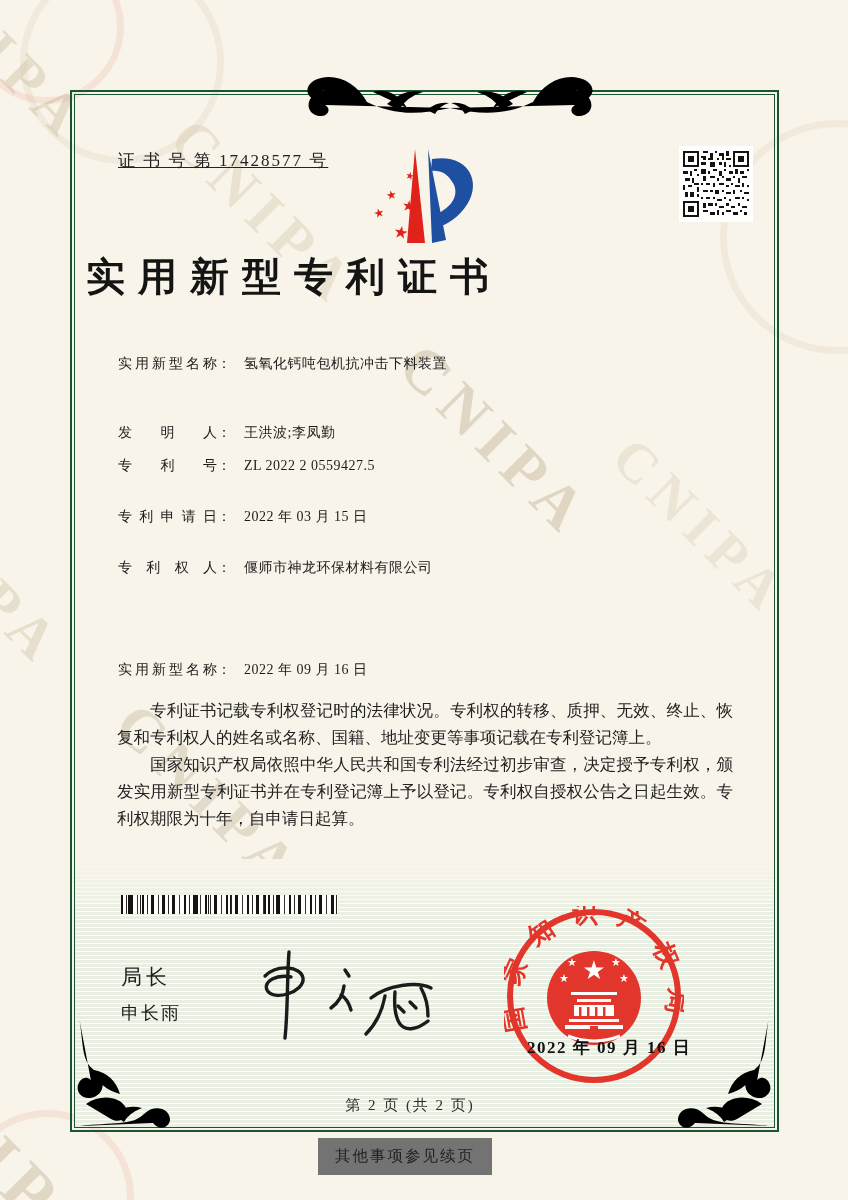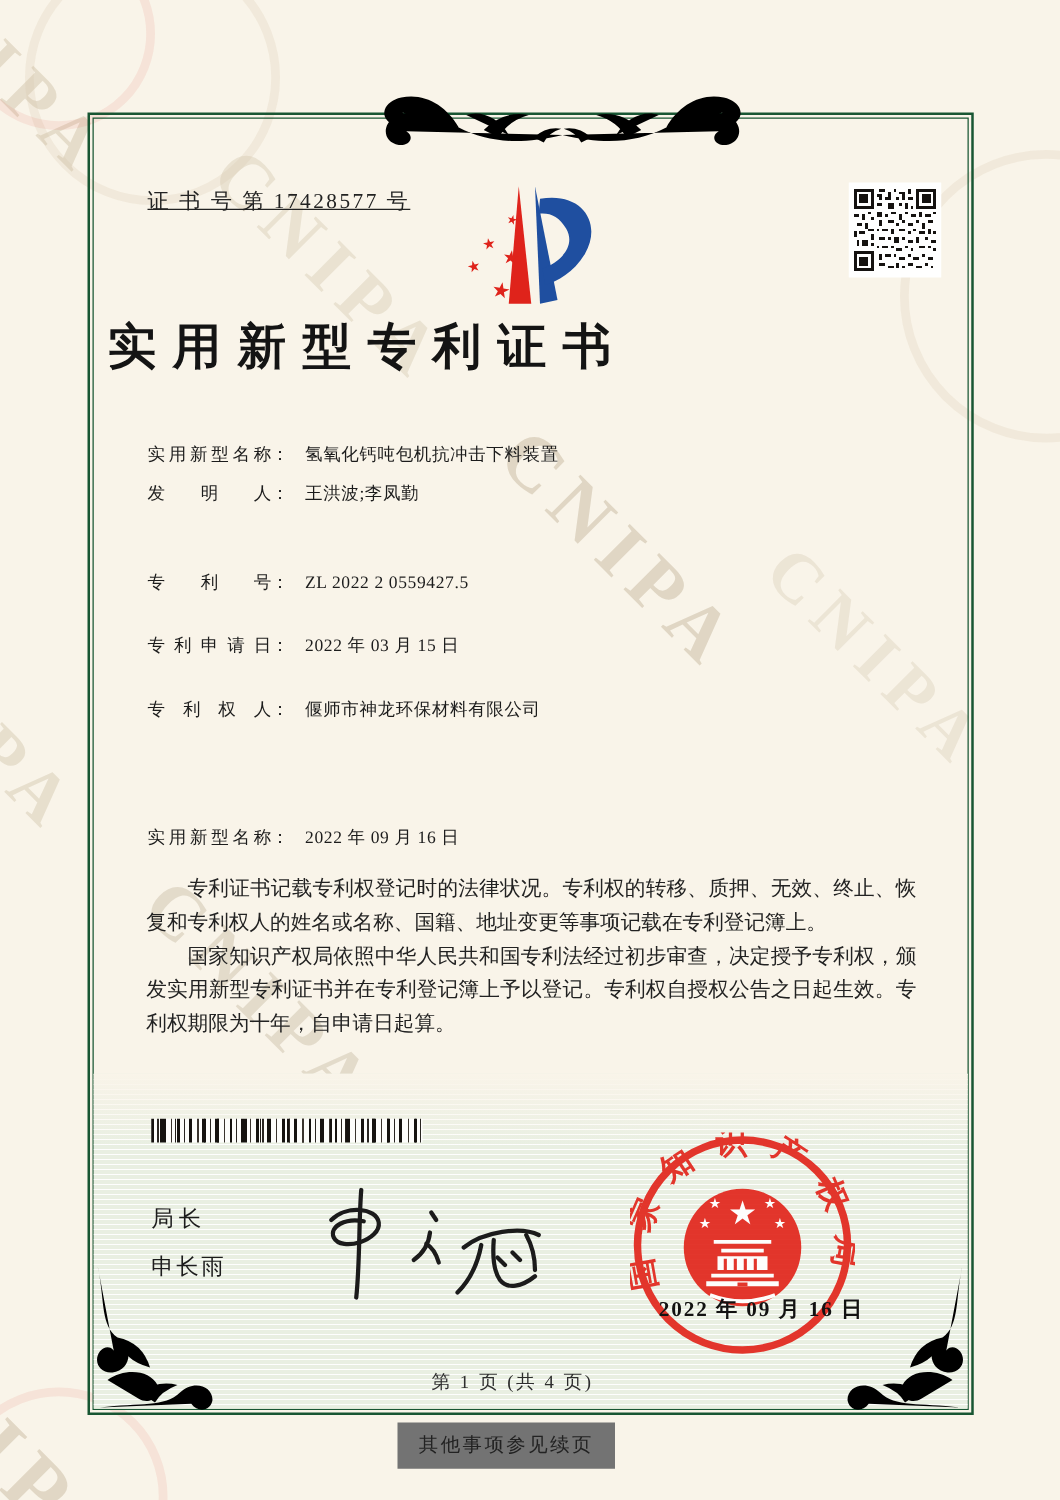--- a/index.html
+++ b/index.html
@@ -95,21 +95,21 @@
       repeating-linear-gradient(90deg,
         #15120f 0 2px, rgba(0,0,0,0) 2px 5px,
         #2a2622 5px 6px, rgba(0,0,0,0) 6px 9px,
         #15120f 9px 12px, rgba(0,0,0,0) 12px 16px,
         #3a342e 16px 17px, rgba(0,0,0,0) 17px 21px),
       repeating-linear-gradient(90deg,
         rgba(0,0,0,0) 0 7px, #15120f 7px 9px,
         rgba(0,0,0,0) 9px 19px, #201c18 19px 20px,
         rgba(0,0,0,0) 20px 34px);
   }
-  .director-title{position:absolute;left:121px;top:963px;font-size:18px;letter-spacing:4px;}
+  .director-title{position:absolute;left:121px;top:963px;font-size:21px;letter-spacing:4px;}
   .director-name{position:absolute;left:121px;top:1001px;font-size:18px;letter-spacing:2px;}
   .signature{position:absolute;left:247px;top:946px;width:198px;height:98px;}
   .signature path{fill:none;stroke:#1b1b1b;stroke-width:3.4;stroke-linecap:round;stroke-linejoin:round;}
   .seal{position:absolute;left:504px;top:906px;width:180px;height:180px;opacity:0.93;}
   .seal-date{
     position:absolute;left:527px;top:1036px;
     font-size:17px;letter-spacing:1.5px;color:#121212;font-weight:bold;
   }
   .page-info{
     position:absolute;left:70px;top:1096px;width:680px;
@@ -205,21 +205,21 @@
     <path fill="#ffffff" d="M1,1h5v5h-5z M23,1h5v5h-5z M1,23h5v5h-5z"></path>
     <path fill="#151210" d="M2,2h3v3h-3z M24,2h3v3h-3z M2,24h3v3h-3z"></path>
     <path fill="#151210" d="M9,0h2v1h-2z M12,1h1v2h-1z M14,0h1v1h-1z M16,1h2v1h-2z M19,0h1v2h-1z M9,2h1v2h-1z M11,3h2v1h-2z M15,3h1v1h-1z M17,2h1v2h-1z M19,3h2v1h-2z M9,5h1v1h-1z M12,5h2v2h-2z M16,5h1v1h-1z M18,5h1v2h-1z M20,6h1v1h-1z M8,2h1v1h-1z M8,5h1v1h-1z M0,9h2v1h-2z M3,9h1v2h-1z M5,8h1v1h-1z M6,10h1v1h-1z M1,12h2v1h-2z M4,12h1v2h-1z M0,15h1v2h-1z M2,15h2v1h-2z M5,14h2v1h-2z M6,16h1v2h-1z M1,18h1v2h-1z M3,18h2v2h-2z M6,19h1v1h-1z M8,8h2v2h-2z M11,9h1v1h-1z M13,8h2v1h-2z M16,9h1v2h-1z M18,8h1v1h-1z M20,9h2v1h-2z M23,8h1v2h-1z M25,9h2v1h-2z M28,8h1v1h-1z M9,11h1v2h-1z M12,11h2v1h-2z M15,12h1v1h-1z M17,11h1v1h-1z M19,12h2v1h-2z M22,11h1v1h-1z M24,12h1v2h-1z M26,11h2v1h-2z M8,14h1v1h-1z M10,14h2v1h-2z M13,14h1v2h-1z M16,14h2v1h-2z M19,15h1v1h-1z M21,14h1v1h-1z M23,15h2v1h-2z M26,14h1v2h-1z M28,15h1v1h-1z M9,17h2v1h-2z M12,17h1v1h-1z M14,17h2v2h-2z M17,17h1v1h-1z M19,18h2v1h-2z M22,17h1v2h-1z M25,17h1v1h-1z M27,18h2v1h-2z M8,20h1v1h-1z M10,20h2v1h-2z M13,20h1v1h-1z M15,21h2v1h-2z M18,20h1v1h-1z M20,21h1v1h-1z M23,20h2v1h-2z M26,20h1v1h-1z M28,21h1v1h-1z M9,23h1v2h-1z M11,23h2v1h-2z M14,23h1v1h-1z M16,24h2v1h-2z M19,23h1v1h-1z M21,24h2v1h-2z M24,23h1v1h-1z M26,24h2v1h-2z M9,26h2v1h-2z M12,27h2v1h-2z M15,26h1v2h-1z M17,27h1v1h-1z M19,26h2v1h-2z M22,27h2v1h-2z M25,26h1v1h-1z M27,27h1v1h-1z"></path>
   </svg>
 
   <div class="title">实用新型专利证书</div>
 
   <div class="frow" style="top:355px">
     <span class="flabel">实用新型名称</span><span class="fcolon">：</span><span class="fvalue">氢氧化钙吨包机抗冲击下料装置</span>
   </div>
-  <div class="frow" style="top:386px">
+  <div class="frow" style="top:424px">
     <span class="flabel">发明人</span><span class="fcolon">：</span><span class="fvalue">王洪波;李凤勤</span>
   </div>
   <div class="frow" style="top:457px">
     <span class="flabel">专利号</span><span class="fcolon">：</span><span class="fvalue">ZL 2022 2 0559427.5</span>
   </div>
   <div class="frow" style="top:508px">
     <span class="flabel">专利申请日</span><span class="fcolon">：</span><span class="fvalue">2022 年 03 月 15 日</span>
   </div>
   <div class="frow" style="top:559px">
     <span class="flabel">专利权人</span><span class="fcolon">：</span><span class="fvalue">偃师市神龙环保材料有限公司</span>
@@ -279,16 +279,16 @@
         <rect x="83" y="101" width="2.5" height="9"></rect>
         <rect x="91" y="101" width="2.5" height="9"></rect>
         <rect x="99" y="101" width="2.5" height="9"></rect>
         <rect x="86" y="120" width="8" height="3"></rect>
       </g>
       <path d="M64,130 Q90,140 116,130" fill="none" stroke="#ffffff" stroke-width="3"></path>
     </g>
   </svg>
   <div class="seal-date">2022 年 09 月 16 日</div>
 
-  <div class="page-info">第 1 页 (共 4 页)</div>
+  <div class="page-info">第 2 页 (共 2 页)</div>
   <div class="note">其他事项参见续页</div>
 
 </div>
 
 </body></html>

